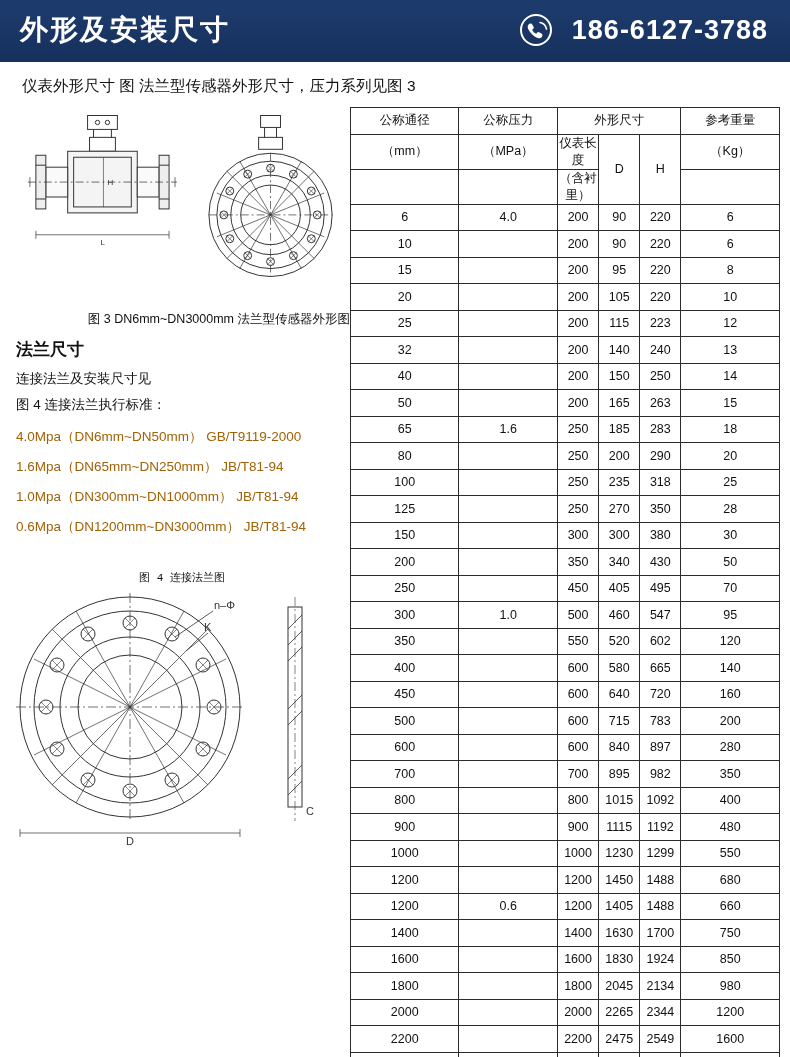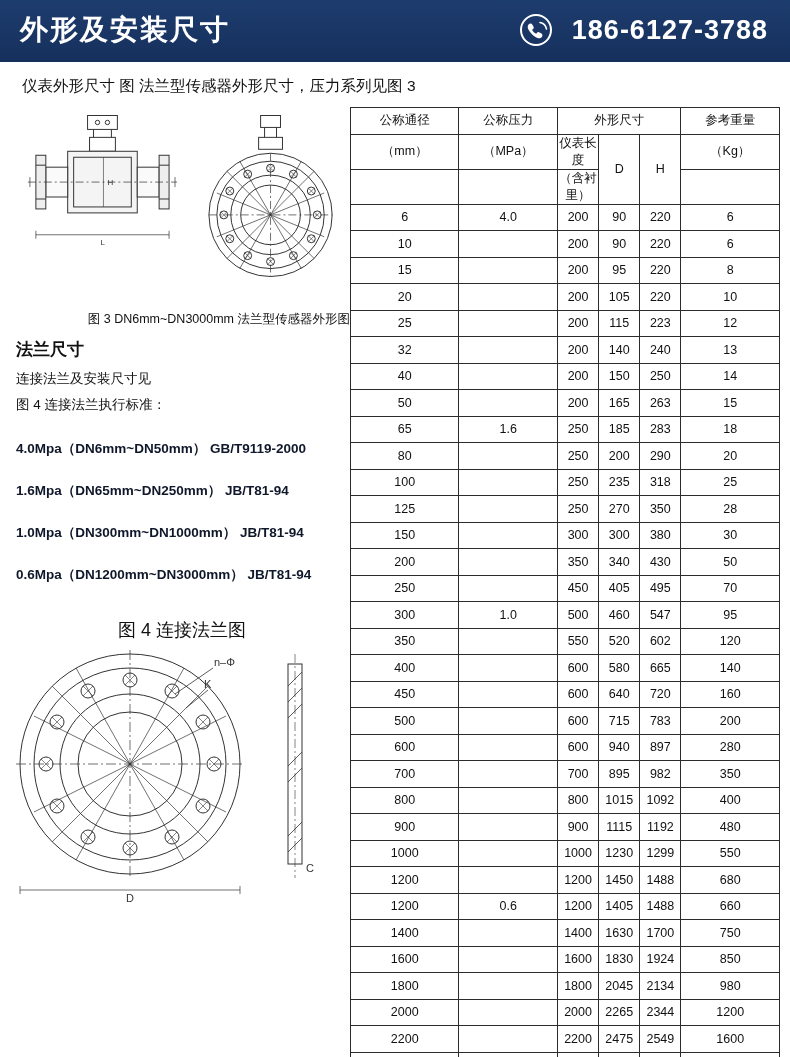--- a/index.html
+++ b/index.html
@@ -90,28 +90,28 @@
     margin: 10px 0 8px 2px;
   }
   .para {
     font-size: 13.5px;
     margin: 6px 0 0 2px;
     line-height: 1.5;
     color: #111;
   }
   .spec-line {
     font-size: 13.5px;
-    margin: 24px 0 0 2px;
-    color: #0f172a;
-    font-weight: bold;
+    margin: 12px 0 0 2px;
+    color: #a16207;
   }
   .fig4-caption {
     text-align: center;
-    font-size: 18px;
+    font-size: 11px;
     margin: 34px 0 4px 0;
+    font-family: Liberation Mono, monospace;
   }
 
   
   table.dim-table {
     border-collapse: collapse;
     width: 430px;
     font-size: 12.5px;
     table-layout: fixed;
   }
   table.dim-table th,
@@ -545,21 +545,21 @@
             <td class="col-pn"></td>
             <td class="col-len">600</td>
             <td class="col-d">715</td>
             <td class="col-h">783</td>
             <td class="col-w">200</td>
           </tr>
           <tr>
             <td class="col-dn">600</td>
             <td class="col-pn"></td>
             <td class="col-len">600</td>
-            <td class="col-d">940</td>
+            <td class="col-d">840</td>
             <td class="col-h">897</td>
             <td class="col-w">280</td>
           </tr>
           <tr>
             <td class="col-dn">700</td>
             <td class="col-pn"></td>
             <td class="col-len">700</td>
             <td class="col-d">895</td>
             <td class="col-h">982</td>
             <td class="col-w">350</td>

